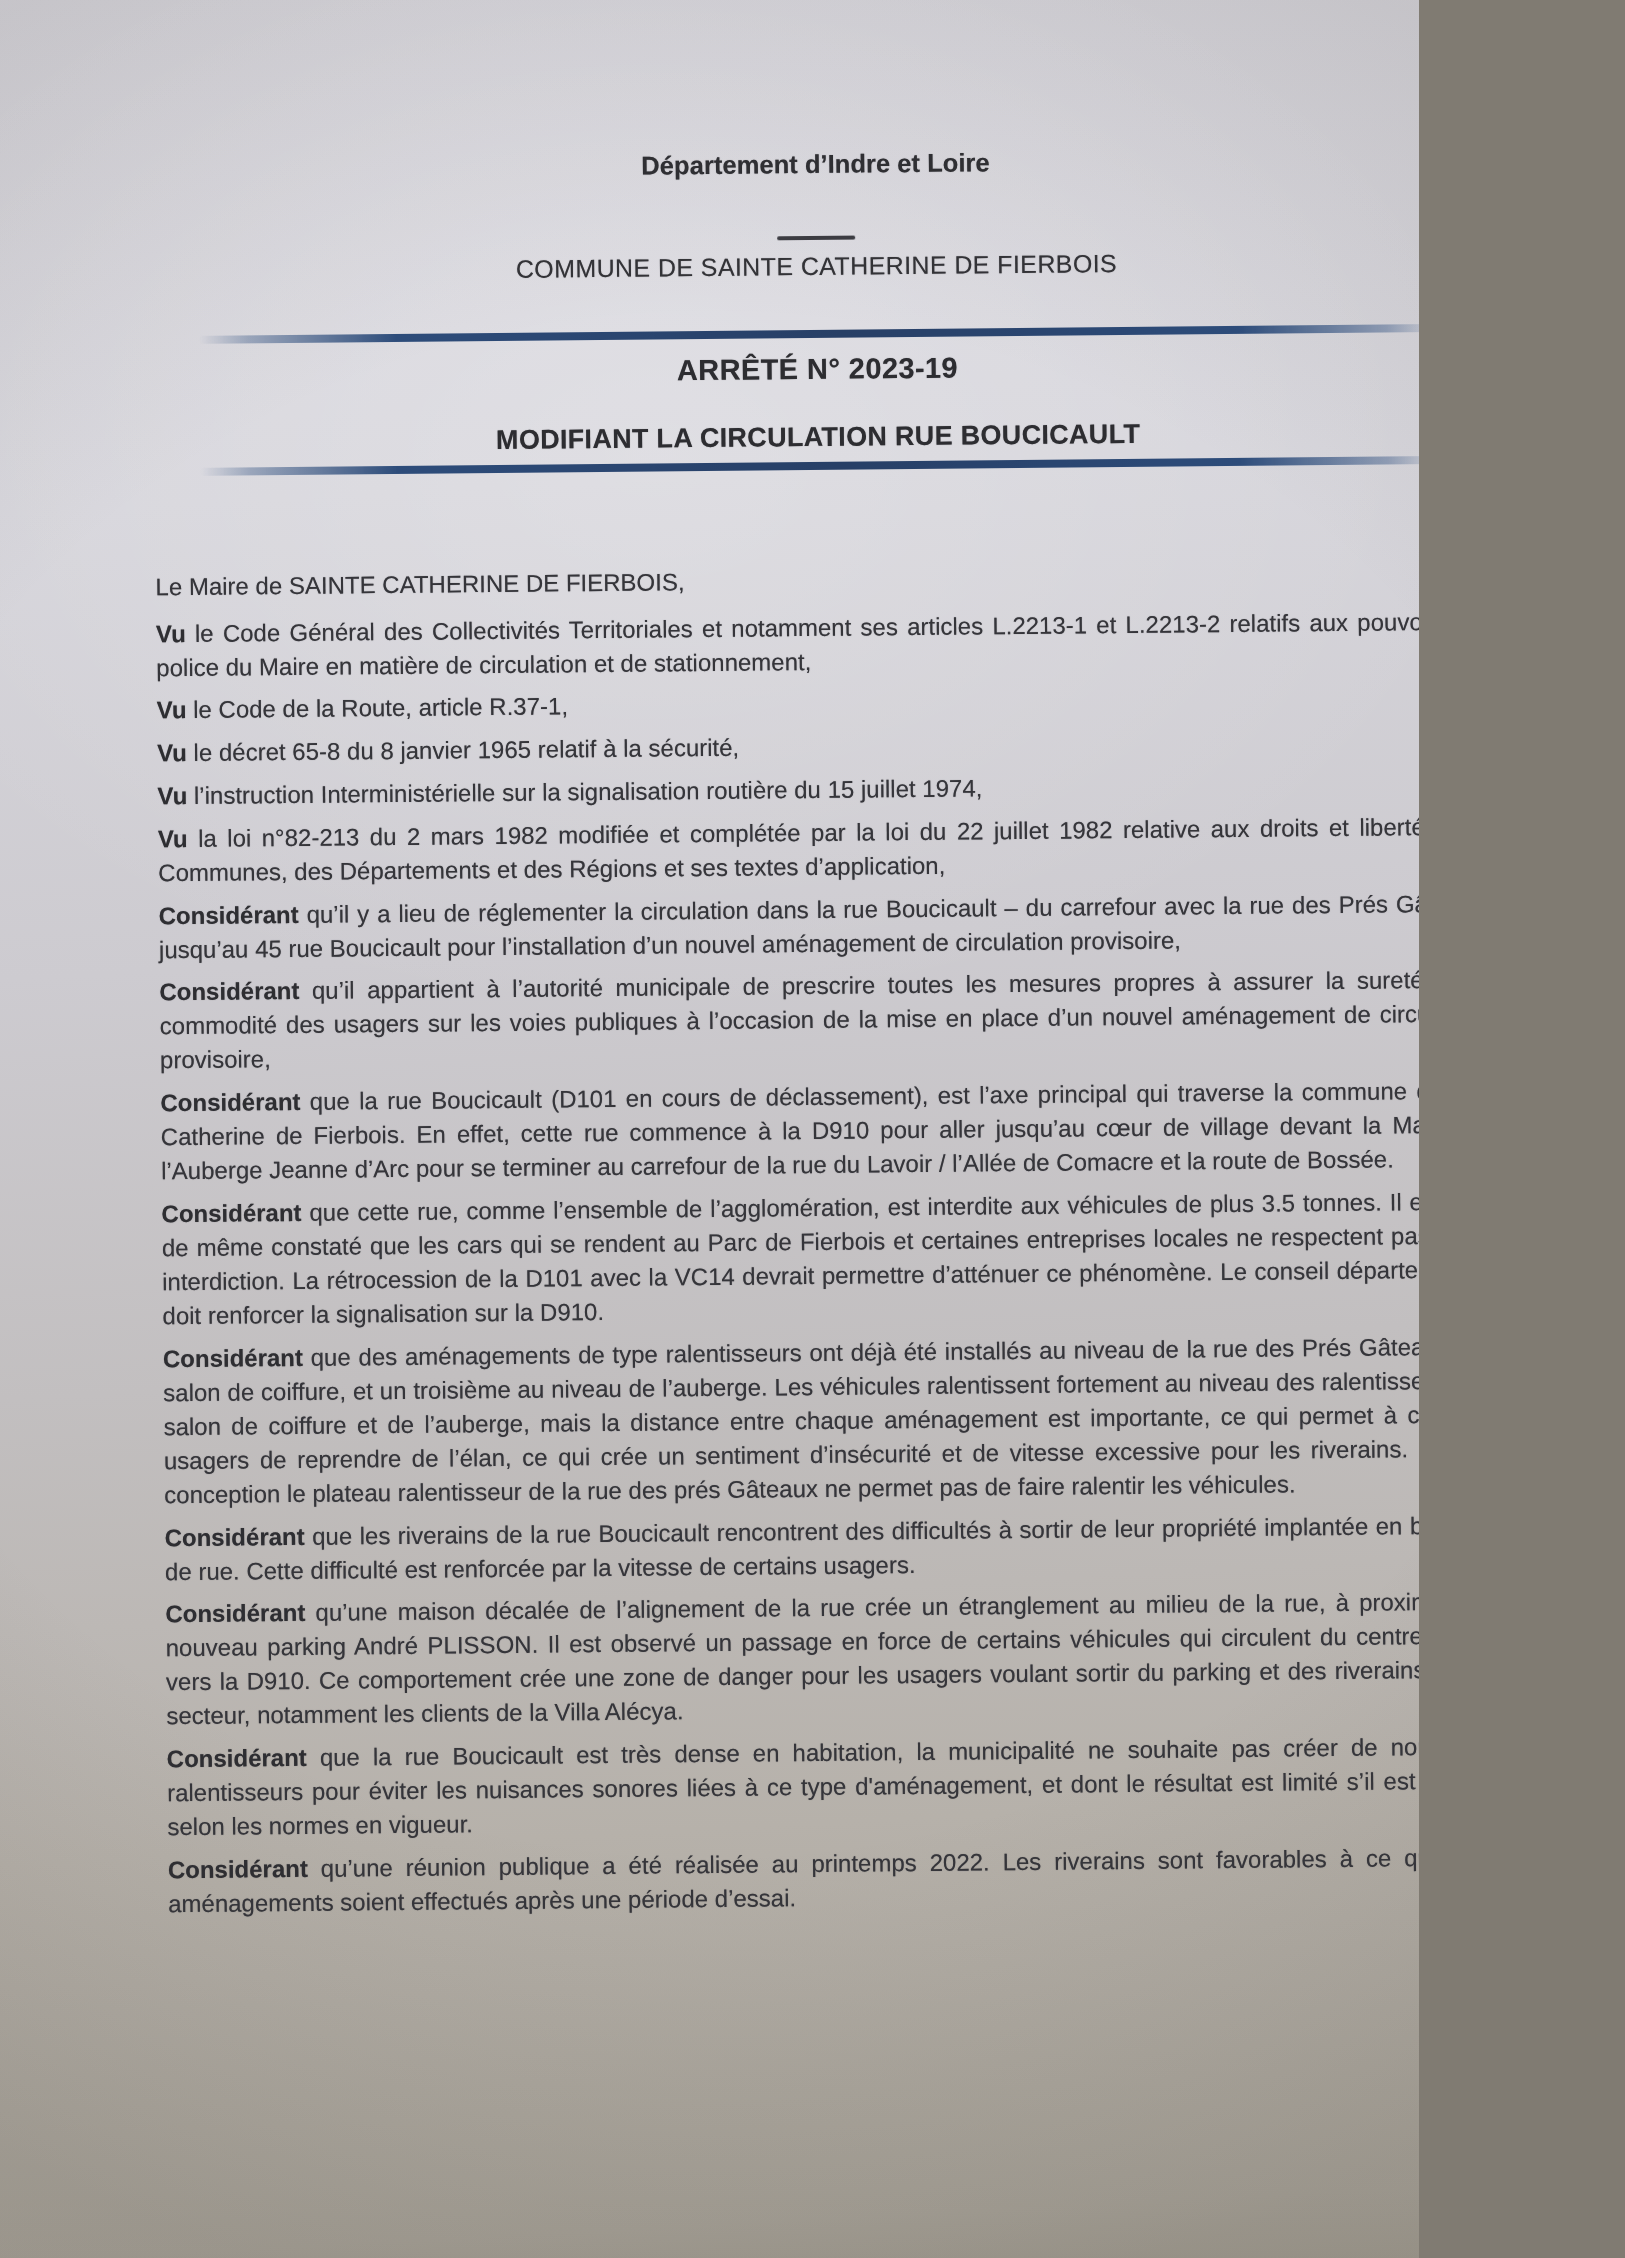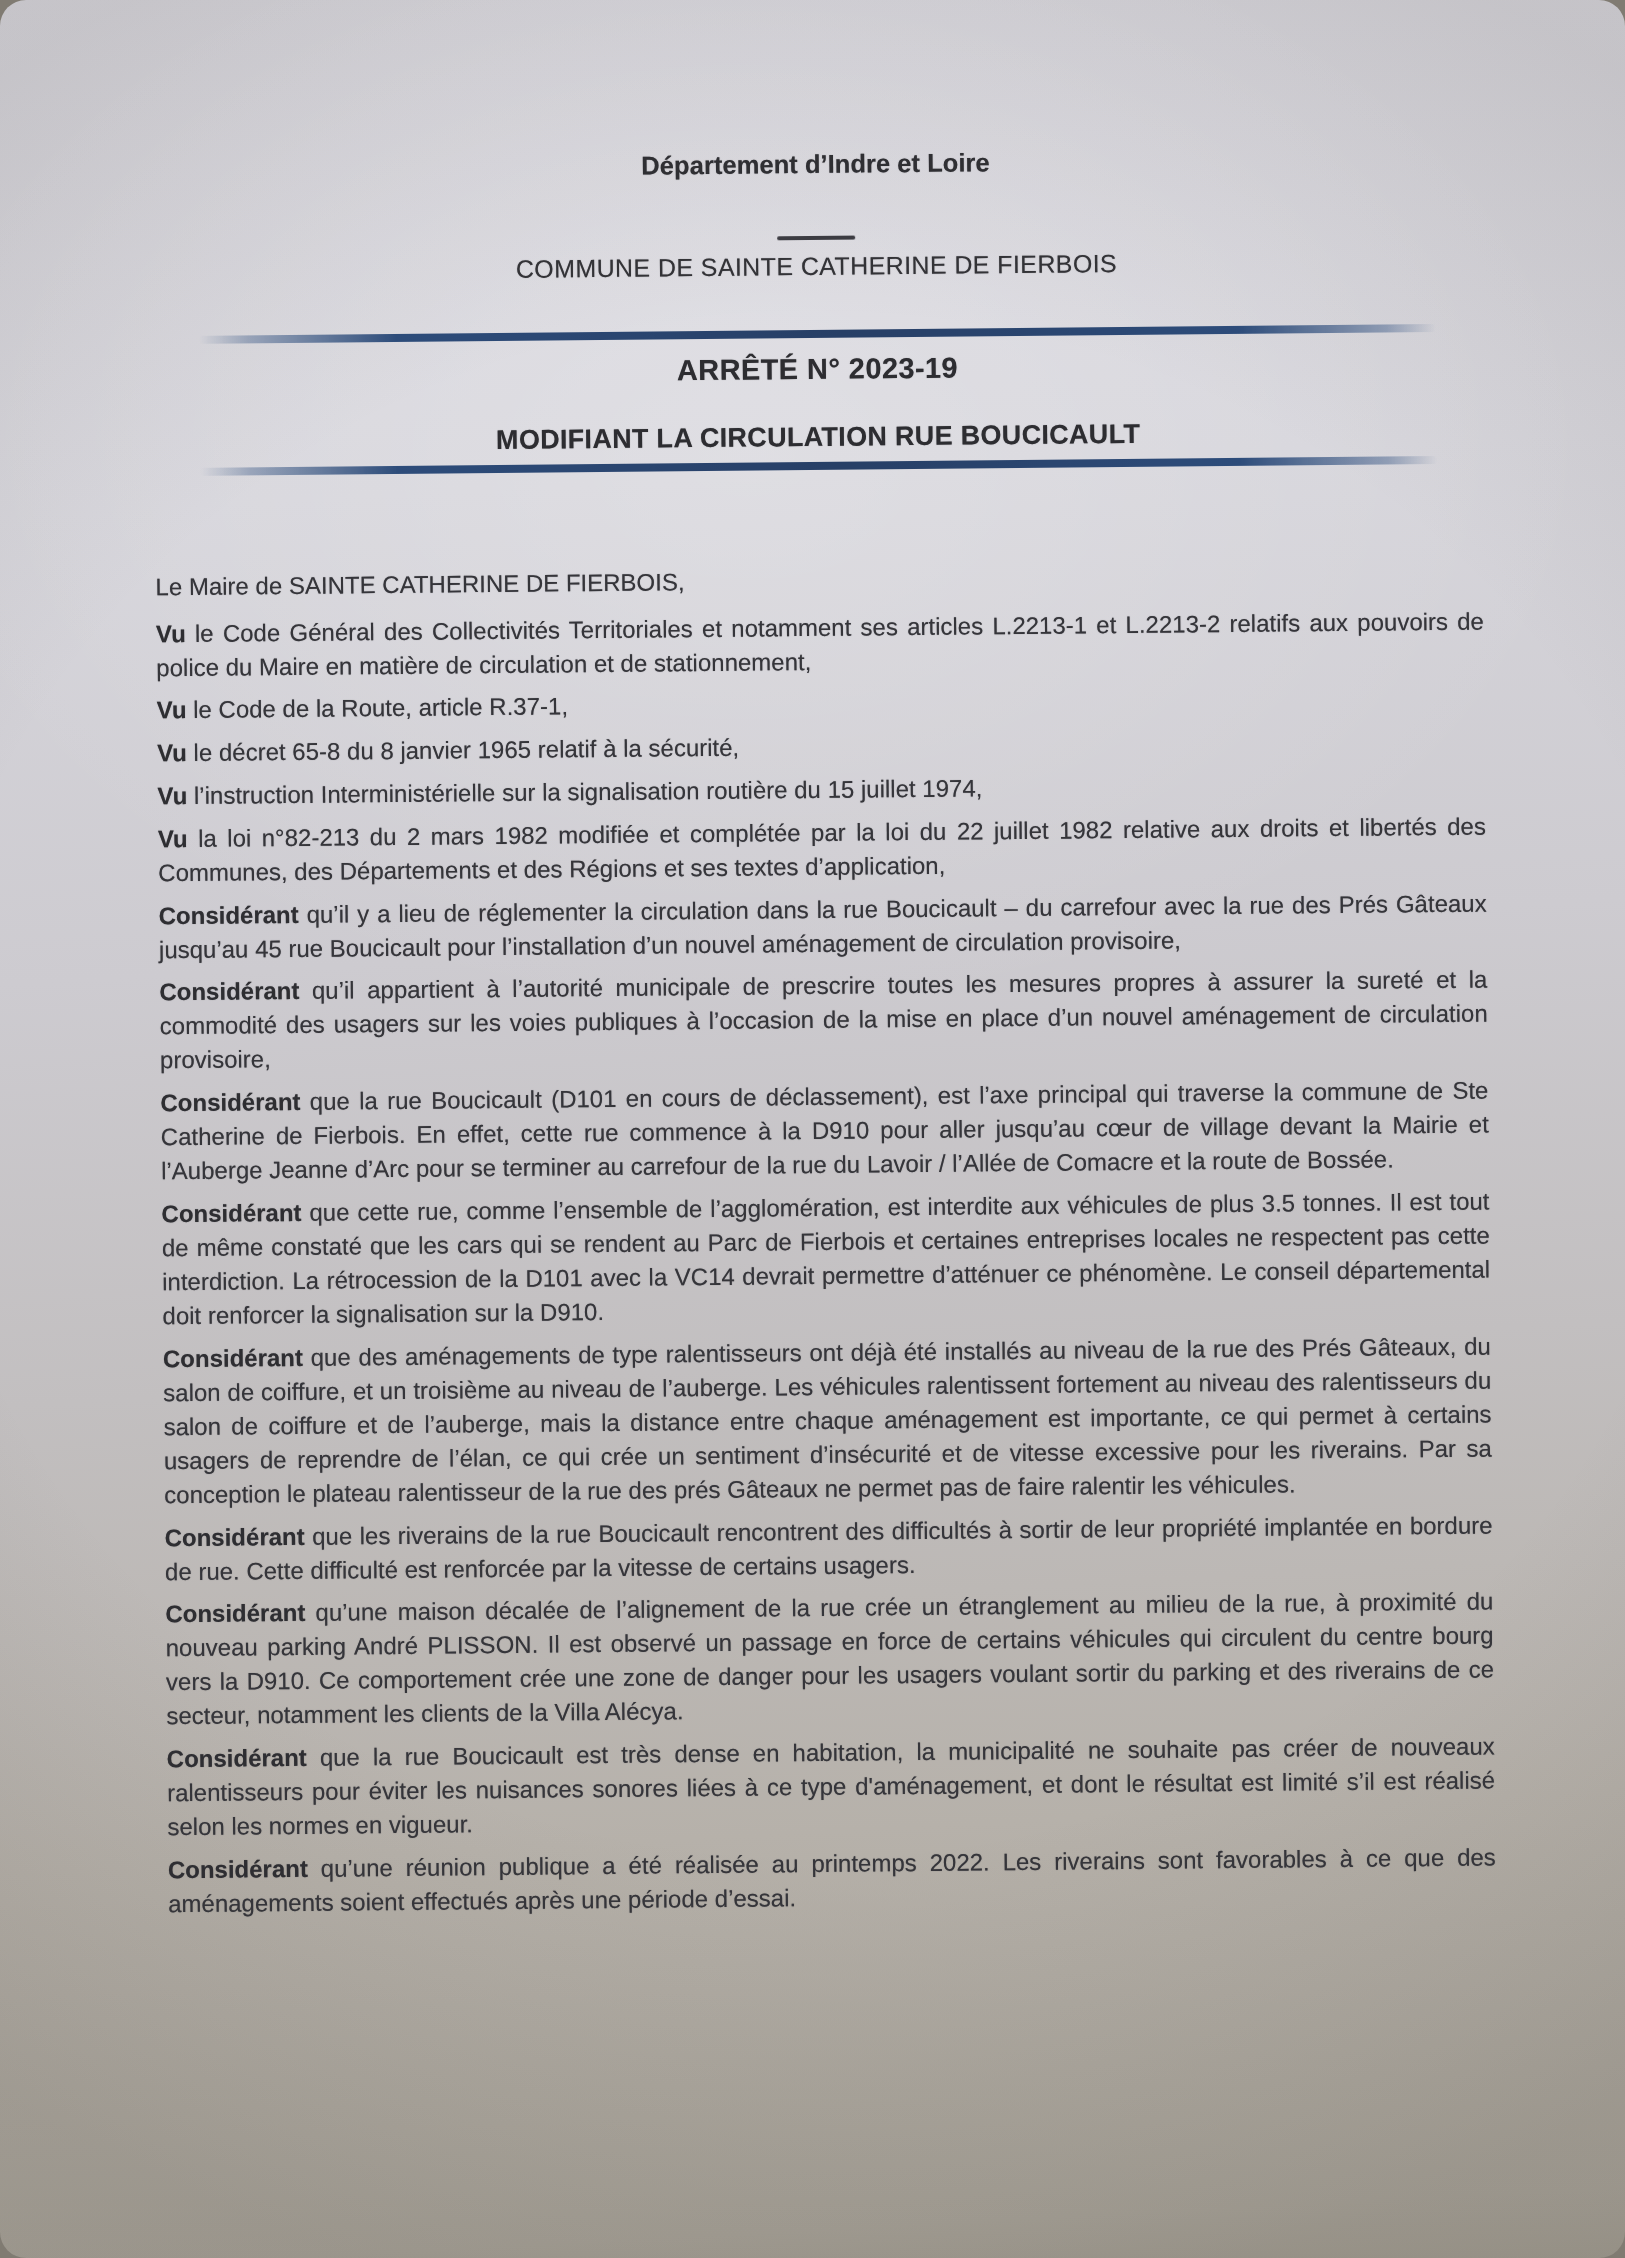--- a/index.html
+++ b/index.html
@@ -1,25 +1,24 @@
 <!DOCTYPE html>
 <html lang="fr" style="font-size:14px"><head>
 <meta charset="utf-8">
 <style>
   html,body{margin:0;padding:0;background:#807b72;}
   .photo{
     position:relative;
-    width:1625px;height:2258px;
+    width:1419px;height:2258px;
     overflow:hidden;
     font-family:"Liberation Sans","DejaVu Sans",sans-serif;
     background:
       radial-gradient(ellipse 1323px 882px at 46% 20%, rgba(255,255,255,0.22), rgba(255,255,255,0) 65%),
       radial-gradient(ellipse 1412px 1235px at 50% 48%, rgba(0,0,0,0) 62%, rgba(66,60,52,0.14) 100%),
       linear-gradient(177deg,#dcdbe2 0%,#d6d5db 22%,#cdcbd0 42%,#c2bfc0 60%,#b6b1aa 80%,#a9a49a 97%,#a39e93 100%);
-    border-radius: 26px;
   }
   .sheet{
     position:absolute;left:0;top:0;width:1625px;height:2258px;
     transform:rotate(-0.55deg);
     transform-origin:50% 42%;
     color:#323236;
     text-shadow:0 0 0.9px rgba(55,55,60,0.55);
   }
   .column{
     position:absolute;left:159px;top:0;width:1328px;

